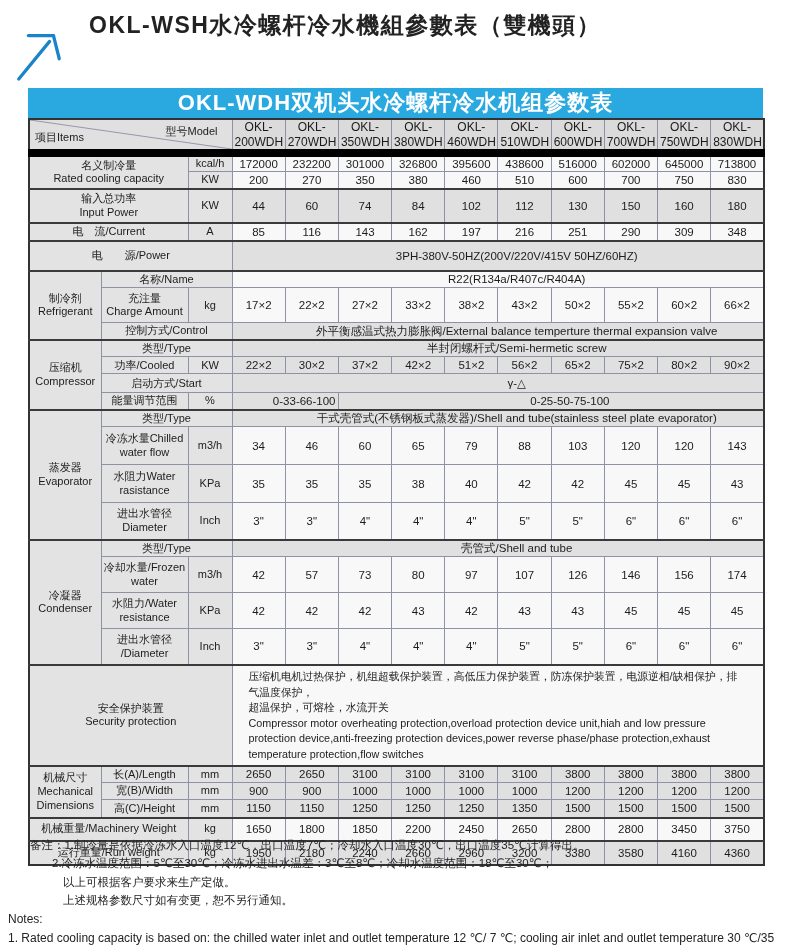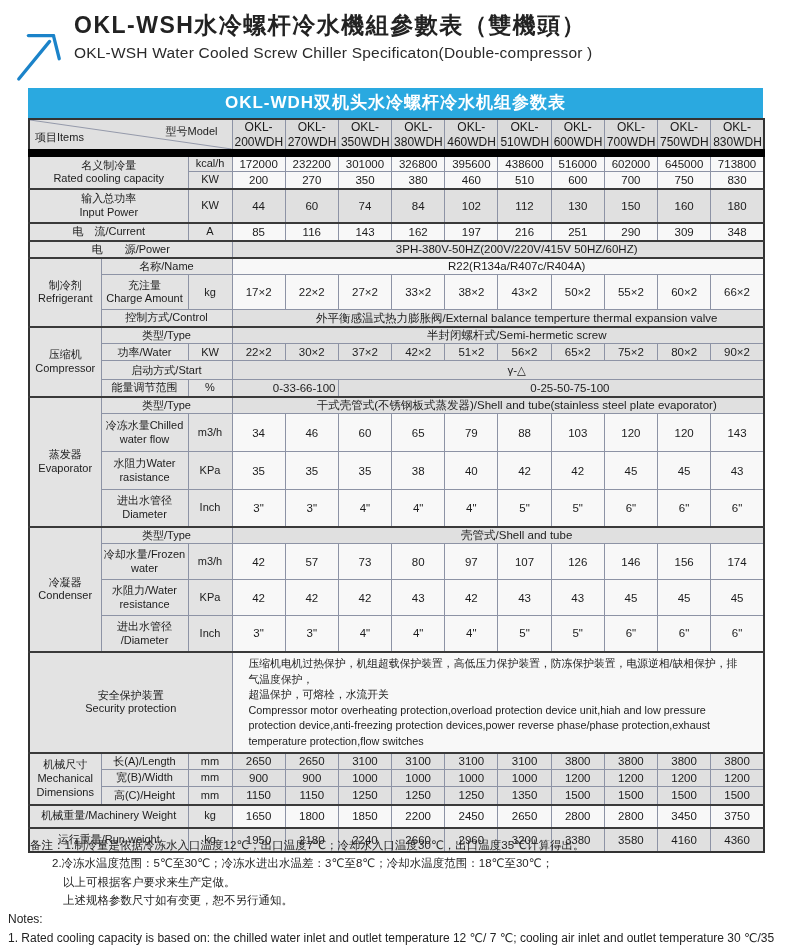--- a/index.html
+++ b/index.html
@@ -7,27 +7,27 @@
     width:790px;height:952px;overflow:hidden;background:#ffffff;
     font-family:"Liberation Sans","DejaVu Sans",sans-serif;color:#1c1c1c;
     position:relative;
   }
   .page{position:relative;width:790px;height:952px;}
 
   
   .masthead{position:absolute;left:12px;top:8px;display:flex;align-items:flex-start;}
   .logo{width:54px;height:64px;margin-top:12px;flex:0 0 auto;}
   .titles{margin-left:8px;}
-  .titles h1{margin:2px 0 0;font-size:23px;font-weight:bold;letter-spacing:1.5px;color:#222;}
+  .titles h1{margin:2px 15px 0;font-size:23px;font-weight:bold;letter-spacing:1.5px;color:#222;}
   .titles h2{margin:3px 0 0;font-size:15.5px;font-weight:normal;letter-spacing:.2px;color:#2a2a2a;}
 
   
   .banner{
     position:absolute;left:28px;top:88px;width:735px;height:30px;
-    color:#fff;font-size:17px;font-weight:bold;text-align:center;line-height:30px;
+    color:#fff;font-size:22px;font-weight:bold;text-align:center;line-height:30px;
     letter-spacing:1px;
   }
 
   
   table{
     position:absolute;left:28px;top:118px;width:735px;
     border-collapse:collapse;table-layout:fixed;
     border:2px solid #333;
   }
   td{
@@ -61,21 +61,20 @@
   <header class="masthead">
     <svg class="logo" viewBox="0 0 56 66">
       <g fill="none" stroke="#1b83c9" stroke-width="3.4" stroke-linecap="round">
         <line x1="17" y1="16" x2="43" y2="16"></line>
         <line x1="43" y1="16" x2="49" y2="40"></line>
         <line x1="7" y1="61" x2="39" y2="22"></line>
       </g>
     </svg>
     <div class="titles">
       <h1>OKL-WSH水冷螺杆冷水機組參數表（雙機頭）</h1>
-      <h2>OKL-WSH Water Cooled Screw Chiller Specificaton(Double-compressor )</h2>
     </div>
   </header>
 
   <div class="banner" style="background: rgb(42, 169, 224);">OKL-WDH双机头水冷螺杆冷水机组参数表</div>
 
   <table id="spec-table">
       <colgroup>
         <col style="width:72px">
         <col style="width:87px">
         <col style="width:44px">
@@ -166,21 +165,21 @@
           <td class="val">116</td>
           <td class="val">143</td>
           <td class="val">162</td>
           <td class="val">197</td>
           <td class="val">216</td>
           <td class="val">251</td>
           <td class="val">290</td>
           <td class="val">309</td>
           <td class="val">348</td>
         </tr>
-        <tr class="sec" style="height:17px">
+        <tr class="sec" style="height:30px">
           <td class="lab" colspan="3">电　　源/Power</td>
           <td class="val m g" colspan="10">3PH-380V-50HZ(200V/220V/415V  50HZ/60HZ)</td>
         </tr>
         <tr class="sec" style="height:17px">
           <td class="grp" rowspan="3">制冷剂
 Refrigerant</td>
           <td class="lab" colspan="2">名称/Name</td>
           <td class="val m" colspan="10">R22(R134a/R407c/R404A)</td>
         </tr>
         <tr style="height:35px">
@@ -202,21 +201,21 @@
           <td class="lab" colspan="2">控制方式/Control</td>
           <td class="val m g" colspan="10">外平衡感温式热力膨胀阀/External balance temperture thermal expansion valve</td>
         </tr>
         <tr class="sec" style="height:17px">
           <td class="grp" rowspan="4">压缩机
 Compressor</td>
           <td class="lab" colspan="2">类型/Type</td>
           <td class="val m g" colspan="10">半封闭螺杆式/Semi-hermetic screw</td>
         </tr>
         <tr style="height:17px">
-          <td class="lab">功率/Water</td>
+          <td class="lab">功率/Cooled</td>
           <td class="unit">KW</td>
           <td class="val g">22×2</td>
           <td class="val g">30×2</td>
           <td class="val g">37×2</td>
           <td class="val g">42×2</td>
           <td class="val g">51×2</td>
           <td class="val g">56×2</td>
           <td class="val g">65×2</td>
           <td class="val g">75×2</td>
           <td class="val g">80×2</td>

